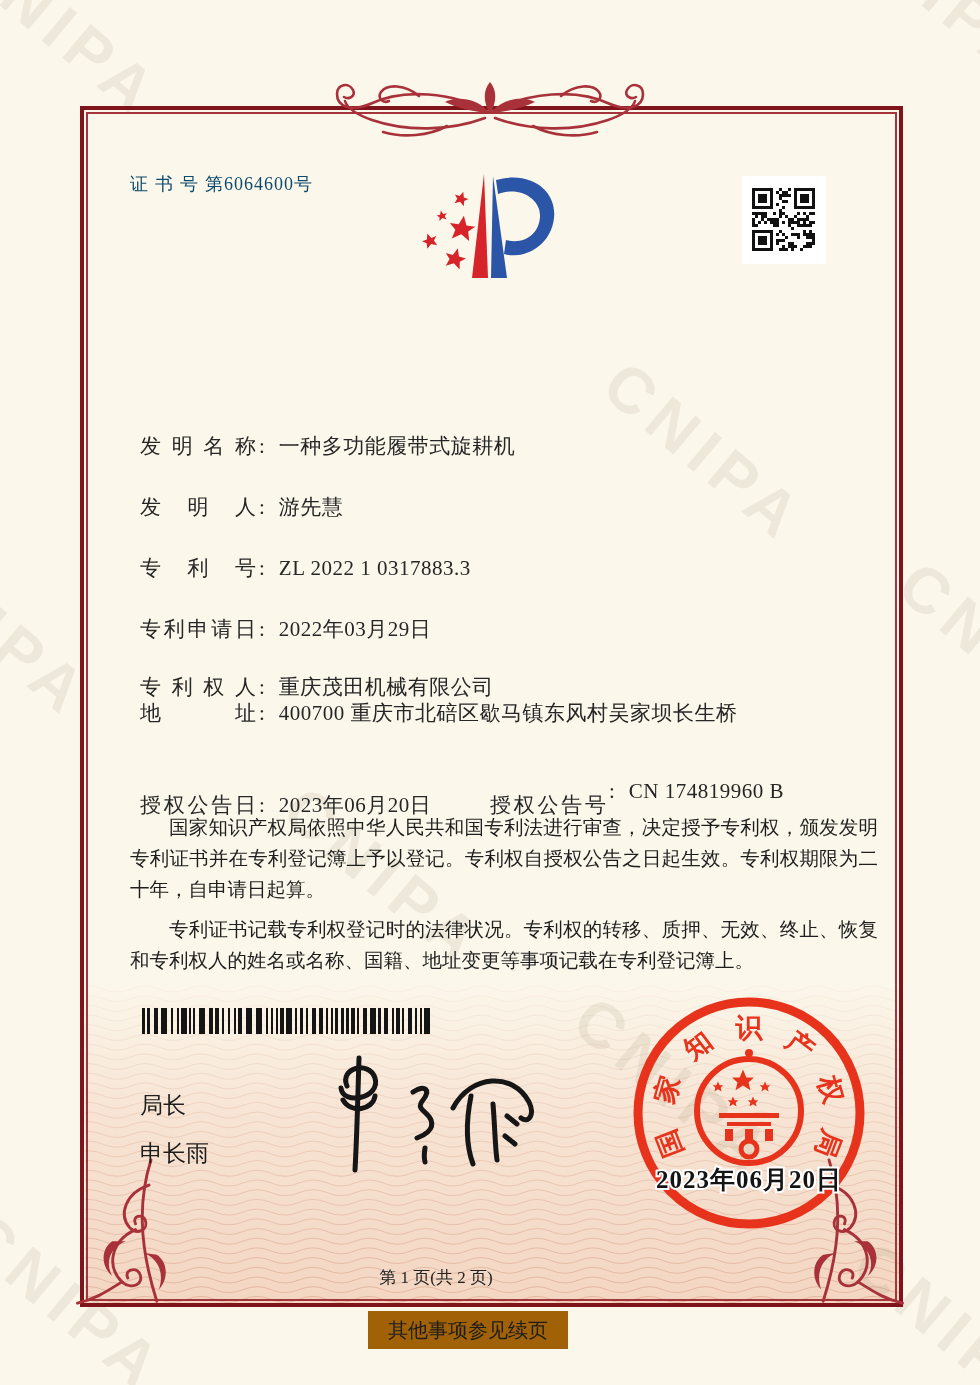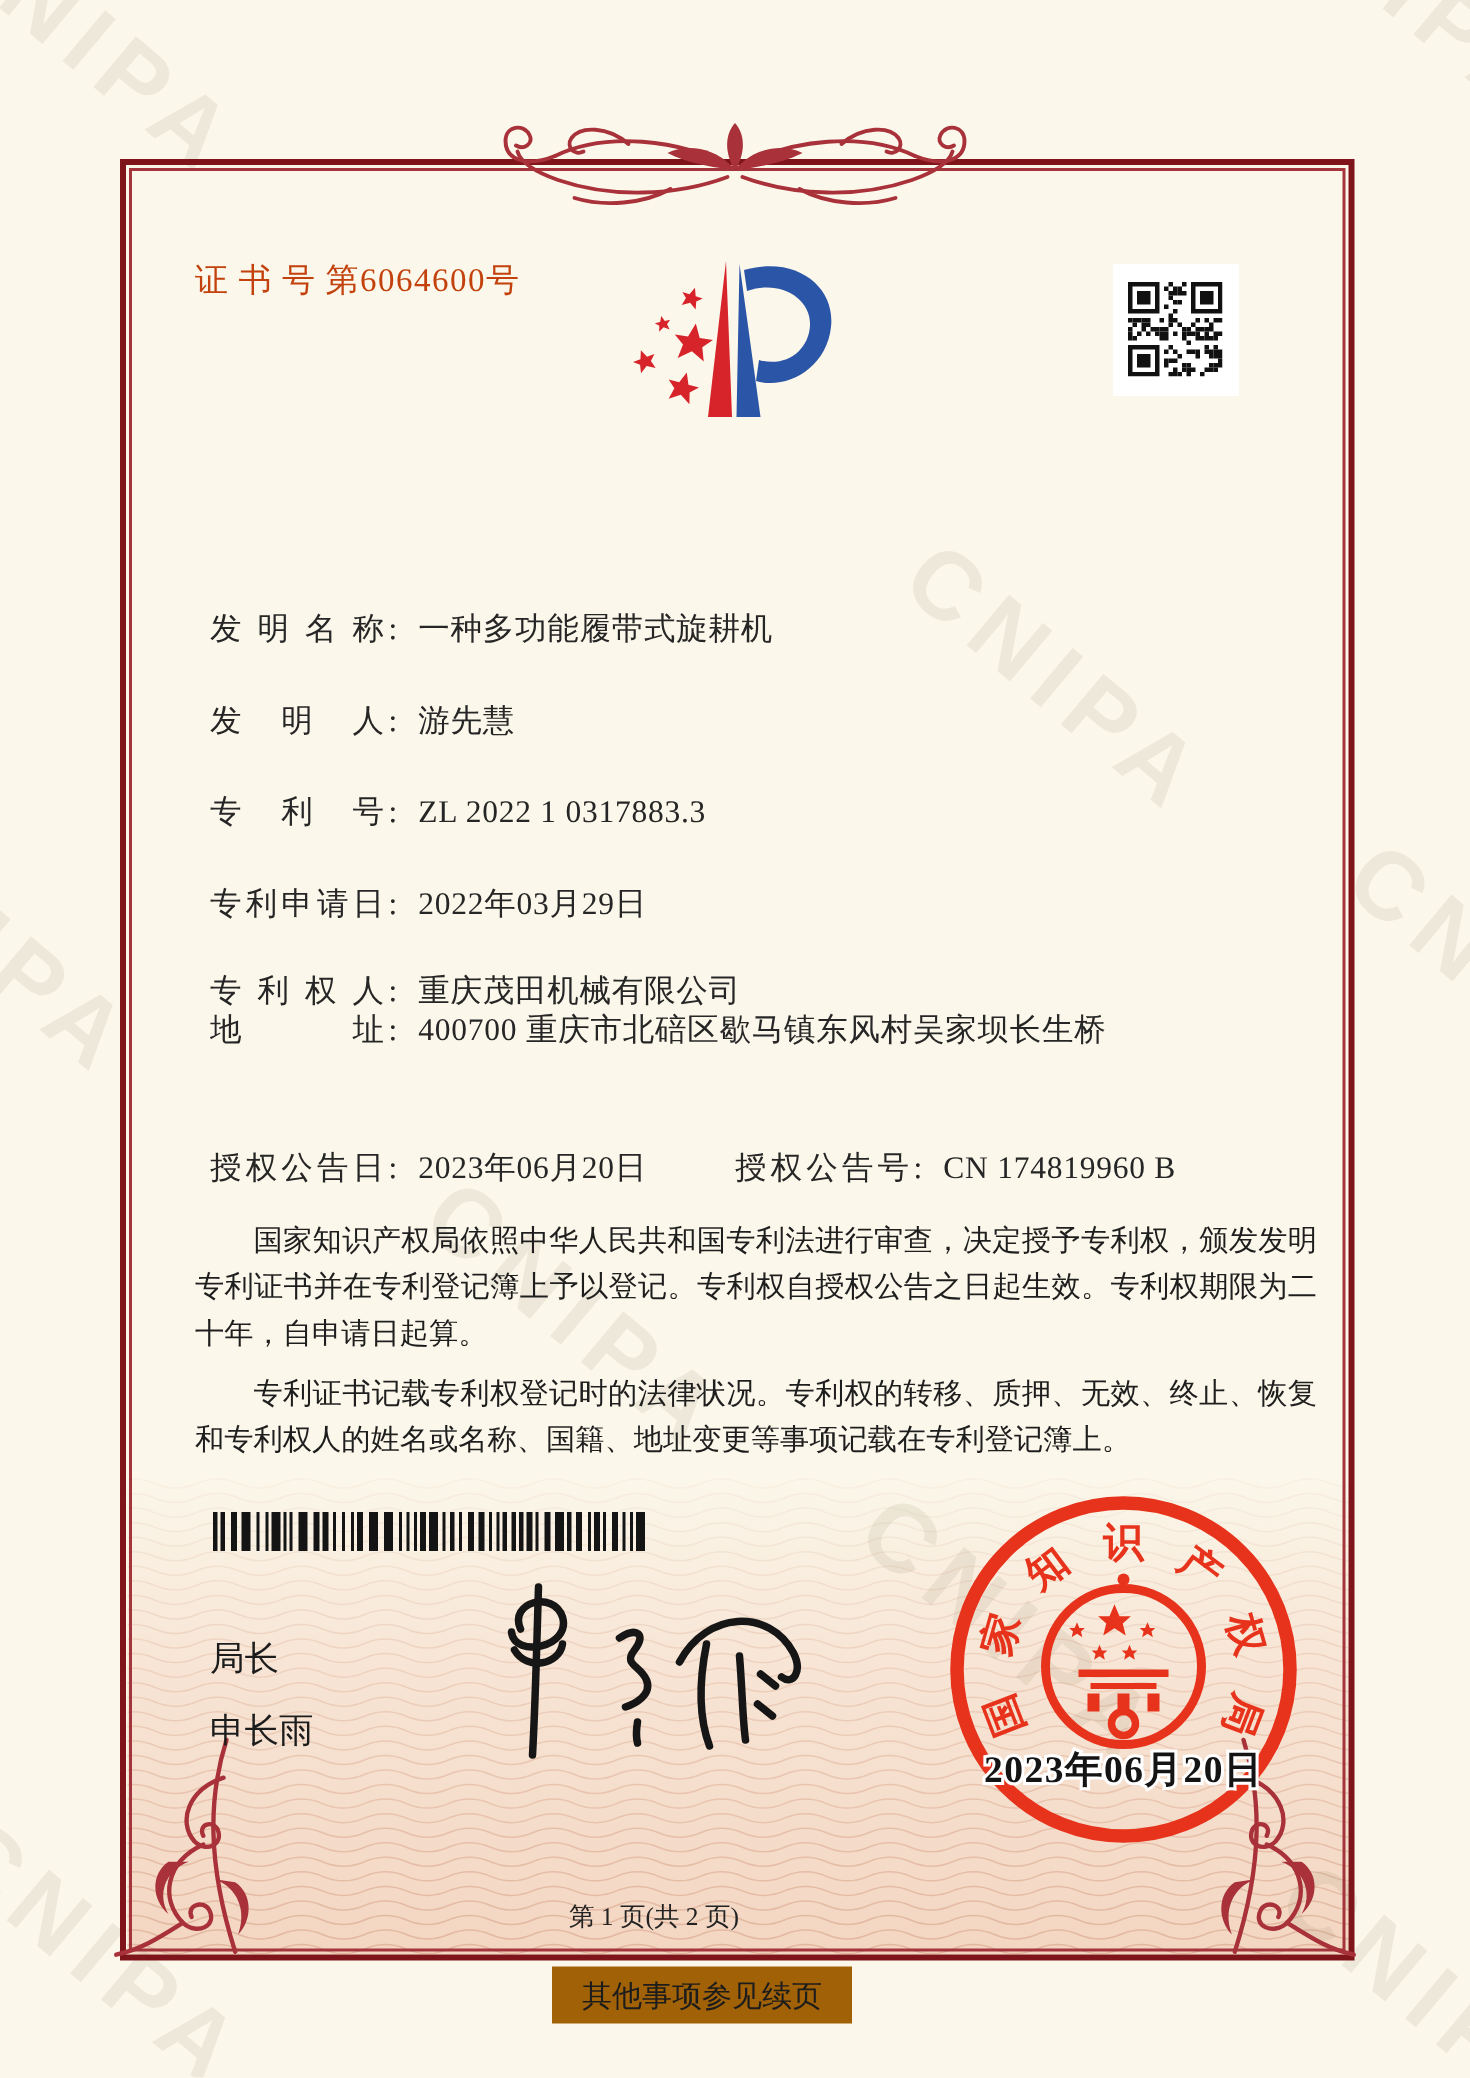--- a/index.html
+++ b/index.html
@@ -10,31 +10,31 @@
       color:rgba(128,115,84,0.11);letter-spacing:9px;transform:rotate(40deg);
       white-space:nowrap;z-index:2;pointer-events:none;}
   
   .frame{position:absolute;left:80px;top:106px;width:815px;height:1193px;
          border:4px solid #7f151a;z-index:2;pointer-events:none;}
   .frame-inner{position:absolute;inset:2px;border:2px solid #a5353c;}
   
   .wave-zone{position:absolute;left:85px;top:985px;width:814px;height:318px;z-index:1;
     background:linear-gradient(180deg, rgba(247,226,211,0) 0%, rgba(246,222,205,.75) 40%, #f3d6c2 100%);}
   
-  .certno{position:absolute;left:130px;top:172px;font-size:22px;color:#c2410c;z-index:3;}
+  .certno{position:absolute;left:130px;top:172px;font-size:18px;color:#0c4a6e;z-index:3;}
   .certno .lbl{letter-spacing:7px;}
   .certno .num{letter-spacing:1px;}
   .qr-box{position:absolute;left:742px;top:176px;width:84px;height:88px;background:#fff;z-index:3;}
   .logo{position:absolute;left:420px;top:164px;z-index:3;}
   .title{position:absolute;left:0;top:292px;width:980px;text-align:center;font-size:43px;
          font-weight:bold;letter-spacing:20px;text-indent:20px;color:#111;z-index:3;}
   
   .frow{position:absolute;left:140px;width:740px;font-size:21px;color:#262626;
         display:flex;align-items:baseline;z-index:3;}
-  .flabel{display:inline-block;width:116px;text-align:justify;text-align-last:justify;}
+  .flabel{display:inline-block;width:116px;text-align:justify;text-align-last:justify;margin-top:27px;}
   .fcolon{margin:0 14px 0 3px;}
   .fvalue{letter-spacing:.5px;white-space:nowrap;}
   .fgroup2{position:absolute;left:350px;top:0;display:flex;align-items:center;}
   
   .bodytext{position:absolute;left:130px;top:812px;width:748px;font-size:19.5px;line-height:31px;
             text-align:justify;color:#1e1e1e;z-index:3;}
   .bodytext p{margin:0 0 9px 0;text-indent:2em;}
   
   .barcode{position:absolute;left:140px;top:1008px;z-index:3;}
   .sig{position:absolute;left:285px;top:1040px;z-index:4;}

